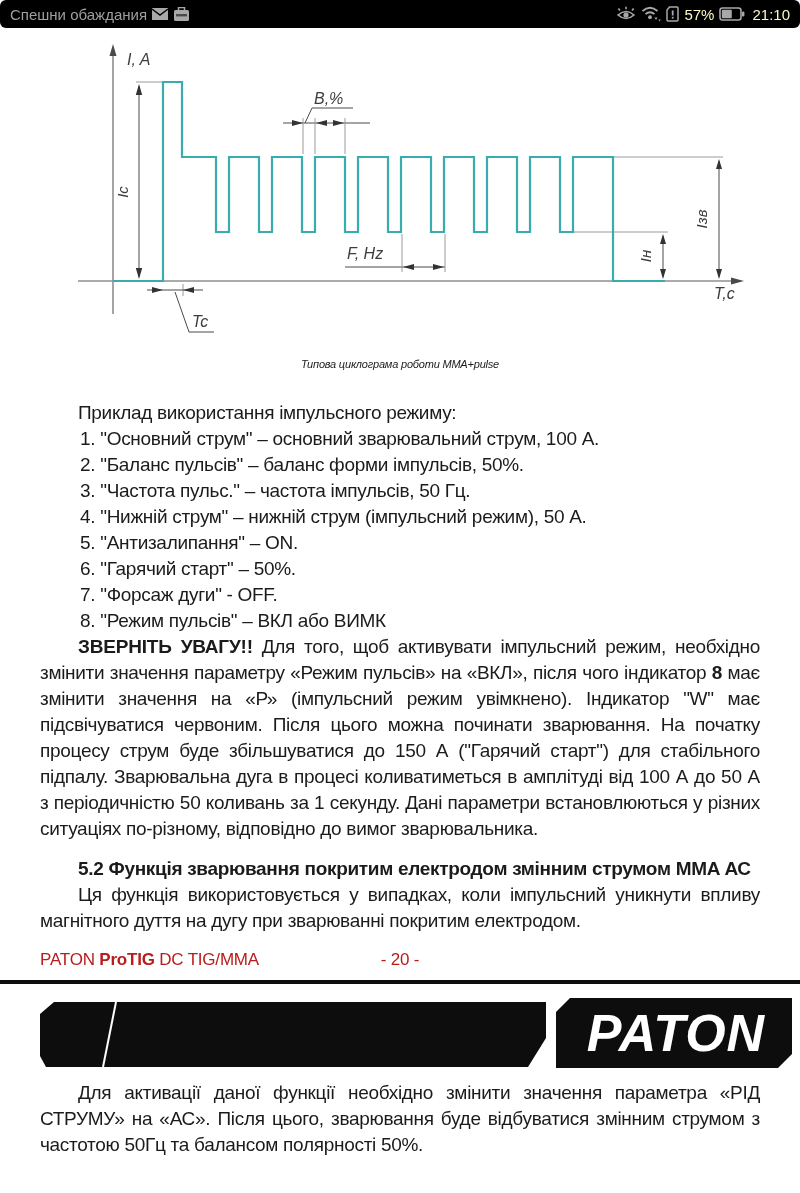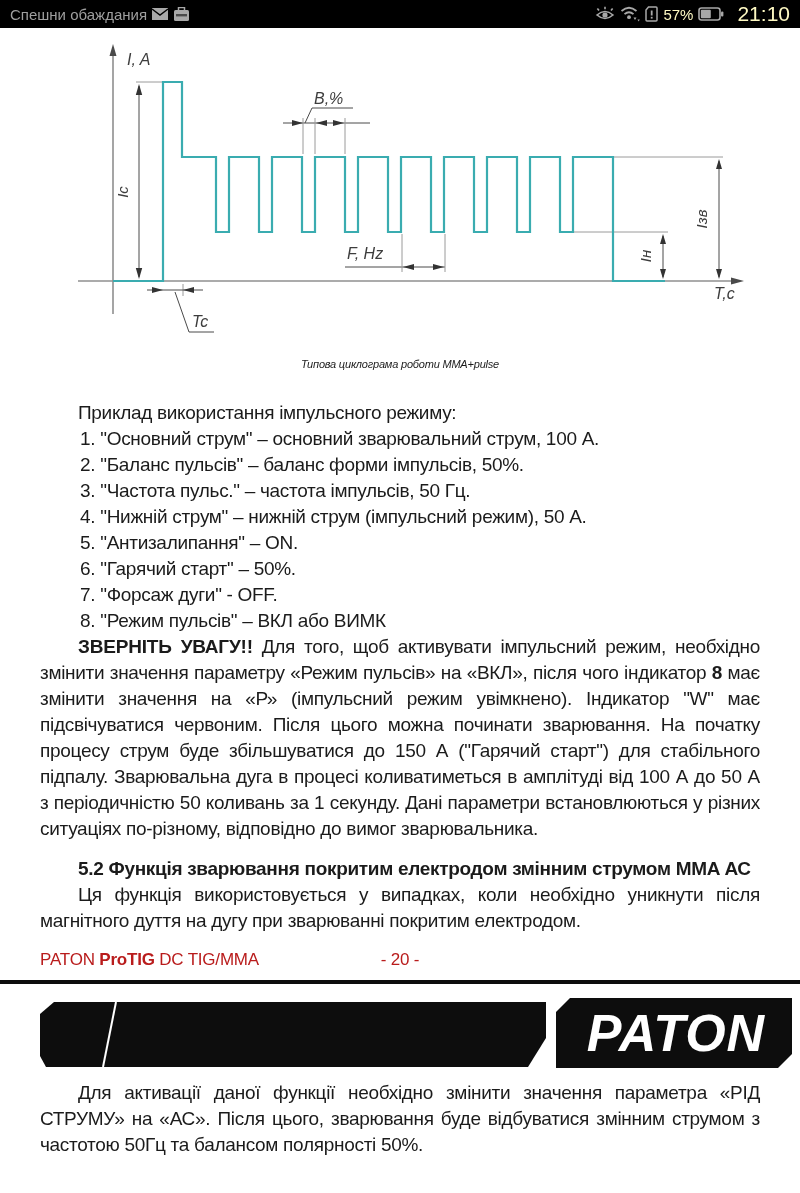--- a/index.html
+++ b/index.html
@@ -1,24 +1,24 @@
 <!DOCTYPE html>
 <html><head>
 <meta charset="utf-8">
 <style>
   html,body{margin:0;padding:0;width:800px;height:1193px;overflow:hidden;background:#fff;
     font-family:"Liberation Sans",sans-serif;}
   
   .statusbar{height:28px;background:#000;display:flex;align-items:center;
-    padding:0 10px;box-sizing:border-box;color:#9f9f9f;font-size:15px;}
+    padding:0 10px;box-sizing:border-box;color:#9f9f9f;font-size:15px;border-radius:6px;}
   .statusbar .left{display:flex;align-items:center;gap:4px;}
   .statusbar .right{margin-left:auto;display:flex;align-items:center;gap:5px;}
   .sicon{display:inline-flex;align-items:center;}
   .pct,.clock{color:#fef9c3;font-size:15px;}
-  .clock{font-size:21px;margin-left:8px;}
+  .clock{font-size:15px;margin-left:2px;}
   
   .page{width:800px;height:1165px;background:#fff;position:relative;}
   .diagram-svg{display:block;margin-top:12px;}
   .caption{font-style:italic;text-align:center;font-size:11px;color:#1c1c1c;
     margin-top:16px;letter-spacing:-0.2px;}
   .doc{margin:30px 40px 8px 40px;width:720px;color:#1b1b1b;font-size:19px;
     line-height:26px;letter-spacing:-0.3px;text-align:justify;}
   .doc p{margin:0;text-indent:38px;}
   .settings{list-style:none;margin:0;padding:0 0 0 40px;text-align:left;}
   .settings li{margin:0;}
@@ -158,21 +158,21 @@
       <li>2. "Баланс пульсів" – баланс форми імпульсів, 50%.</li>
       <li>3. "Частота пульс." – частота імпульсів, 50 Гц.</li>
       <li>4. "Нижній струм" – нижній струм (імпульсний режим), 50 А.</li>
       <li>5. "Антизалипання" – ON.</li>
       <li>6. "Гарячий старт" – 50%.</li>
       <li>7. "Форсаж дуги" - OFF.</li>
       <li>8. "Режим пульсів" – ВКЛ або ВИМК</li>
     </ul>
     <p class="warning"><b>ЗВЕРНІТЬ УВАГУ!!</b><span> Для того, щоб активувати імпульсний режим, необхідно змінити значення параметру «Режим пульсів» на «ВКЛ», після чого індикатор </span><b>8</b><span> має змінити значення на «Р» (імпульсний режим увімкнено). Індикатор "W" має підсвічуватися червоним. Після цього можна починати зварювання. На початку процесу струм буде збільшуватися до 150 А ("Гарячий старт") для стабільного підпалу. Зварювальна дуга в процесі коливатиметься в амплітуді від 100 А до 50 А з періодичністю 50 коливань за 1 секунду. Дані параметри встановлюються у різних ситуаціях по-різному, відповідно до вимог зварювальника.</span></p>
     <p class="heading">5.2 Функція зварювання покритим електродом змінним струмом MMA АС</p>
-    <p>Ця функція використовується у випадках, коли необхідно уникнути після магнітного дуття на дугу при зварюванні покритим електродом.</p>
+    <p>Ця функція використовується у випадках, коли імпульсний уникнути впливу магнітного дуття на дугу при зварюванні покритим електродом.</p>
   </div>
 
   <div class="footer">
     <span><span>PATON </span><b>ProTIG</b><span> DC TIG/MMA</span></span>
     <span class="page-num">- 20 -</span>
   </div>
 
   <svg class="banner-svg" width="800" height="94" viewBox="0 0 800 94">
     <rect x="0" y="0" width="800" height="4" fill="#0d0d0d"></rect>
     <polygon points="54,22 546,22 546,58 528,87 46,87 40,76 40,34" fill="#0d0d0d"></polygon>

